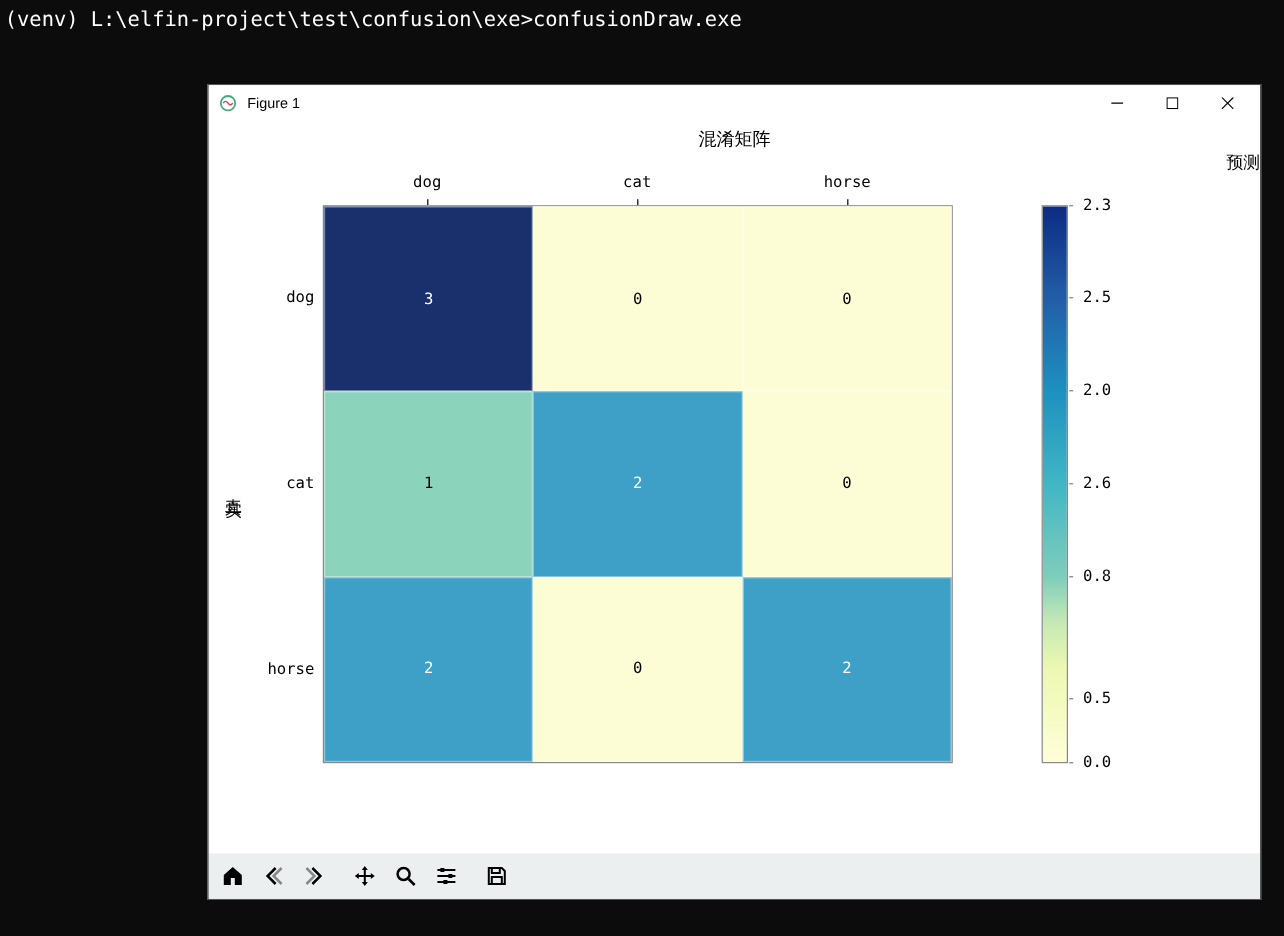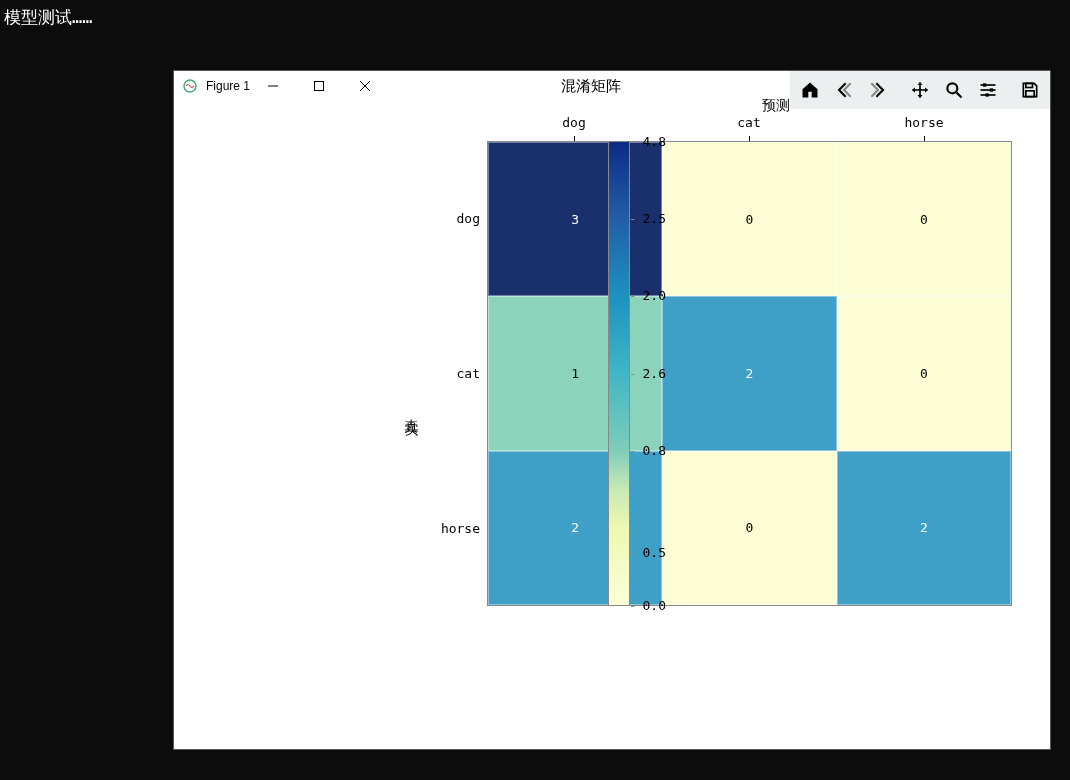--- a/index.html
+++ b/index.html
@@ -20,21 +20,21 @@
     }
     .figure-window {
       position: absolute;
       left: 173px;
       top: 70px;
       width: 878px;
       height: 680px;
       background: #ffffff;
       border: 1px solid #555;
       display: flex;
-      flex-direction: row;
+      flex-direction: column;
       font-family: "Segoe UI", Arial, sans-serif;
     }
     .titlebar {
       height: 30px;
       background: #ffffff;
       display: flex;
       align-items: center;
       padding: 0 4px;
     }
     .window-icon {
@@ -171,21 +171,21 @@
     .cb-tick::before {
       content: "-";
       margin-right: 6px;
       color: #888;
     }
   </style>
 </head>
 <body>
 
 <div class="terminal">
-  <div>模型测试……</div>
+  <div>(venv) L:\elfin-project\test\confusion\exe&gt;confusionDraw.exe</div>
 </div>
 
 <div class="figure-window">
   <div class="titlebar">
     <span class="window-icon">
       <svg width="16" height="16" viewBox="0 0 16 16">
         <circle cx="8" cy="8" r="6" fill="none" stroke="#4a7" stroke-width="1.5"></circle>
         <path d="M4 8 Q6 5 8 8 T12 8" fill="none" stroke="#c44" stroke-width="1.2"></path>
       </svg>
     </span>
@@ -235,21 +235,21 @@
         <div class="cell" id="c02" style="background: rgb(252, 253, 213); color: rgb(0, 0, 0);">0</div>
         <div class="cell" id="c10" style="background: rgb(140, 211, 187); color: rgb(0, 0, 0);">1</div>
         <div class="cell" id="c11" style="background: rgb(62, 160, 198); color: rgb(255, 255, 255);">2</div>
         <div class="cell" id="c12" style="background: rgb(252, 253, 213); color: rgb(0, 0, 0);">0</div>
         <div class="cell" id="c20" style="background: rgb(62, 160, 198); color: rgb(255, 255, 255);">2</div>
         <div class="cell" id="c21" style="background: rgb(252, 253, 213); color: rgb(0, 0, 0);">0</div>
         <div class="cell" id="c22" style="background: rgb(62, 160, 198); color: rgb(255, 255, 255);">2</div>
       </div>
 
       <div class="colorbar"></div>
-      <div class="cb-tick" style="top:63px">4.8</div>
+      <div class="cb-tick" style="top:63px">2.3</div>
       <div class="cb-tick" style="top:140px">2.5</div>
       <div class="cb-tick" style="top:217px">2.0</div>
       <div class="cb-tick" style="top:295px">2.6</div>
       <div class="cb-tick" style="top:372px">0.8</div>
       <div class="cb-tick" style="top:474px">0.5</div>
       <div class="cb-tick" style="top:527px">0.0</div>
 
     </div>
   </div>
 

